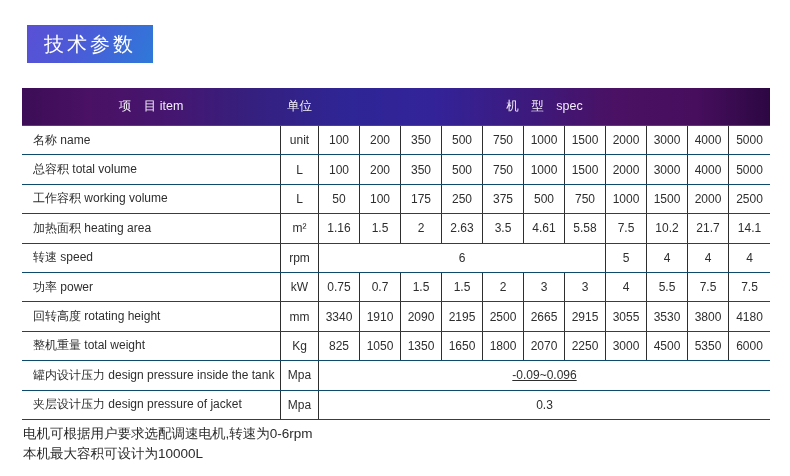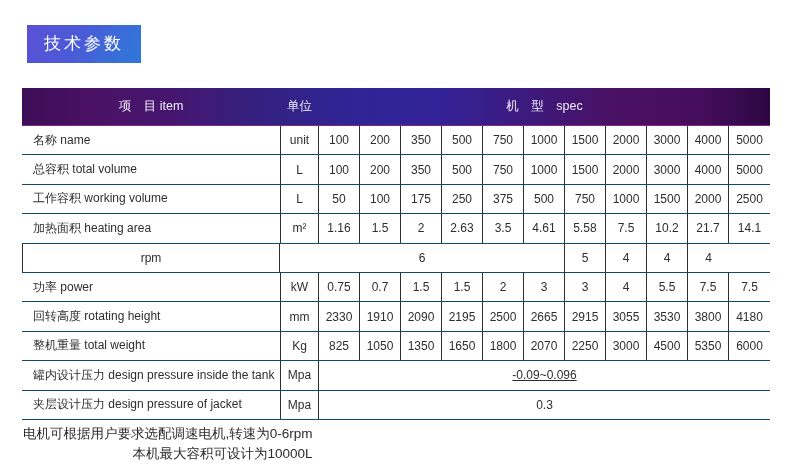--- a/index.html
+++ b/index.html
@@ -9,21 +9,21 @@
     font-family:"Liberation Sans","DejaVu Sans",sans-serif;
     position:relative;
     overflow:hidden;
   }
   .badge {
     position:absolute; left:27px; top:25px;
     height:38px; line-height:38px;
     padding:0 17px;
     background:linear-gradient(115deg,#5a50d5 0%,#4a5cd8 45%,#2e79d8 100%);
     color:#ffffff;
-    font-size:17px;
+    font-size:20px;
     letter-spacing:3px;
     white-space:nowrap;
   }
   .spec-table {
     position:absolute; left:22px; top:88px; width:748px;
   }
   .thead {
     height:37px;
     display:grid;
     grid-template-columns:258px 39px 1fr;
@@ -57,21 +57,20 @@
   .unit-cell {
     border-left:1px solid #2e2e2e;
     border-right:1px solid #2e2e2e;
   }
   .value-cell { border-right:1px solid #2e2e2e; }
   .trow .value-cell:last-child { border-right:none; }
   .notes {
     position:absolute; left:23px; top:424px;
     font-size:13.5px; line-height:20px;
     color:#2b2b2b;
-    text-align:right;
   }
 </style>
 </head>
 <body>
 
 <div class="badge">技术参数</div>
 
 <div class="spec-table">
   <div class="thead">
     <div class="hcell">项　目 item</div>
@@ -133,20 +132,21 @@
         <div class="cell value-cell">2.63</div>
         <div class="cell value-cell">3.5</div>
         <div class="cell value-cell">4.61</div>
         <div class="cell value-cell">5.58</div>
         <div class="cell value-cell">7.5</div>
         <div class="cell value-cell">10.2</div>
         <div class="cell value-cell">21.7</div>
         <div class="cell value-cell">14.1</div>
       </div>
       <div class="trow">
+        <div class="cell label-cell">转速 speed</div>
         <div class="cell unit-cell">rpm</div>
         <div class="cell value-cell" style="grid-column: span 7;">6</div>
         <div class="cell value-cell">5</div>
         <div class="cell value-cell">4</div>
         <div class="cell value-cell">4</div>
         <div class="cell value-cell">4</div>
       </div>
       <div class="trow">
         <div class="cell label-cell">功率 power</div>
         <div class="cell unit-cell">kW</div>
@@ -158,21 +158,21 @@
         <div class="cell value-cell">3</div>
         <div class="cell value-cell">3</div>
         <div class="cell value-cell">4</div>
         <div class="cell value-cell">5.5</div>
         <div class="cell value-cell">7.5</div>
         <div class="cell value-cell">7.5</div>
       </div>
       <div class="trow">
         <div class="cell label-cell">回转高度 rotating height</div>
         <div class="cell unit-cell">mm</div>
-        <div class="cell value-cell">2330</div>
+        <div class="cell value-cell">3340</div>
         <div class="cell value-cell">1910</div>
         <div class="cell value-cell">2090</div>
         <div class="cell value-cell">2195</div>
         <div class="cell value-cell">2500</div>
         <div class="cell value-cell">2665</div>
         <div class="cell value-cell">2915</div>
         <div class="cell value-cell">3055</div>
         <div class="cell value-cell">3530</div>
         <div class="cell value-cell">3800</div>
         <div class="cell value-cell">4180</div>

